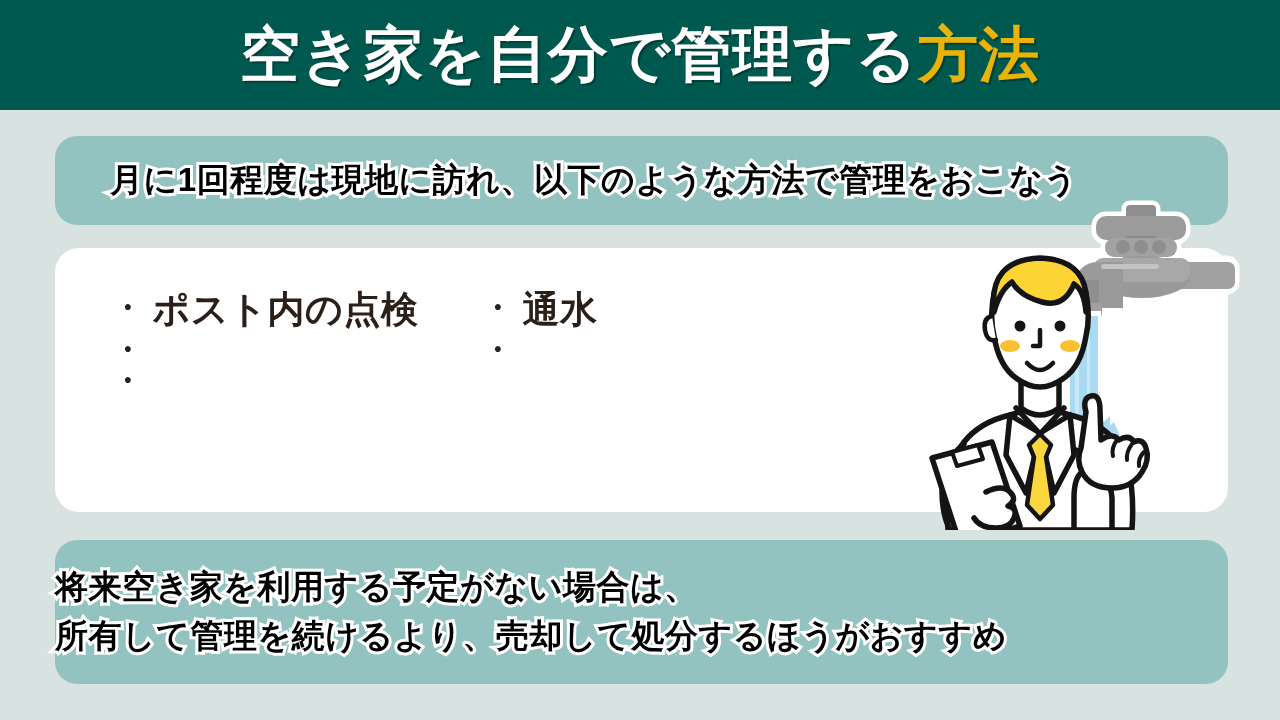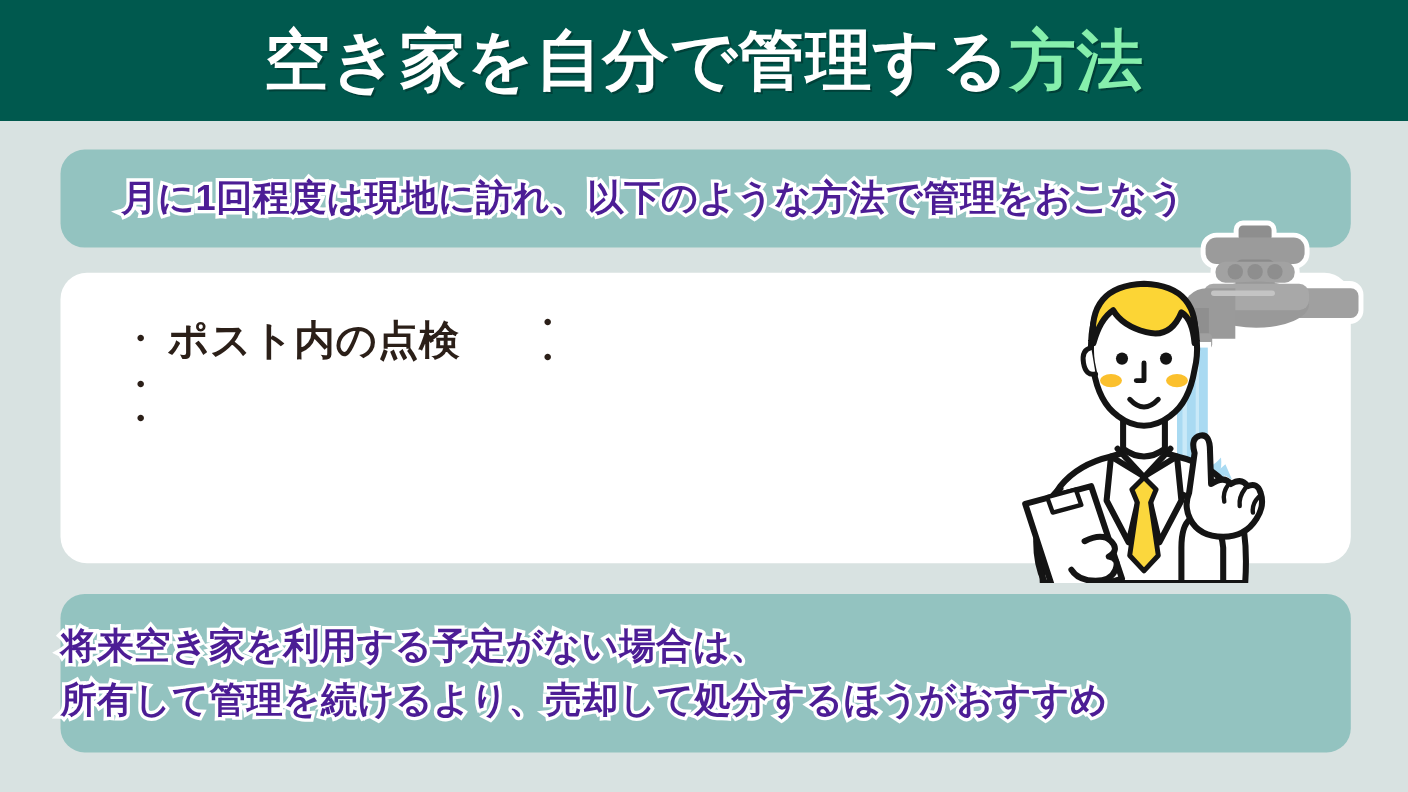--- a/index.html
+++ b/index.html
@@ -32,21 +32,21 @@
   .header-title {
     font-size: 60px;
     font-weight: 900;
     letter-spacing: 1px;
     white-space: nowrap;
     line-height: 1;
     color: #ffffff;
     text-shadow: 2px 2px 0 rgba(0,0,0,0.28);
   }
   .header-title .hl {
-    color: #86efac;
+    color: #eab308;
   }
 
   
   .card {
     position: absolute;
     left: 55px;
     width: 1173px;
     border-radius: 22px;
   }
 
@@ -73,21 +73,21 @@
 
   .white-card {
     top: 248px;
     height: 264px;
     background: #ffffff;
     border-radius: 24px;
   }
 
   
   .outlined {
-    color: #4c1d95;
+    color: #000000;
     font-size: 33px;
     font-weight: 900;
     line-height: 1.18;
     letter-spacing: 0.5px;
     white-space: nowrap;
     -webkit-text-stroke: 6px #ffffff;
     paint-order: stroke fill;
   }
 
   .band-bottom .outlined {
@@ -165,20 +165,21 @@
       <span class="bullet-dot">・</span>
     </div>
     <div class="bullet-item">
       <span class="bullet-dot">・</span>
     </div>
   </div>
 
   <div class="bullet-col col-right">
     <div class="bullet-item">
       <span class="bullet-dot">・</span>
+      <span>通水</span>
     </div>
     <div class="bullet-item">
       <span class="bullet-dot">・</span>
     </div>
   </div>
 </div>
 
 <div class="illustration">
   <svg width="350" height="330" viewBox="0 0 350 330" xmlns="http://www.w3.org/2000/svg">
 

